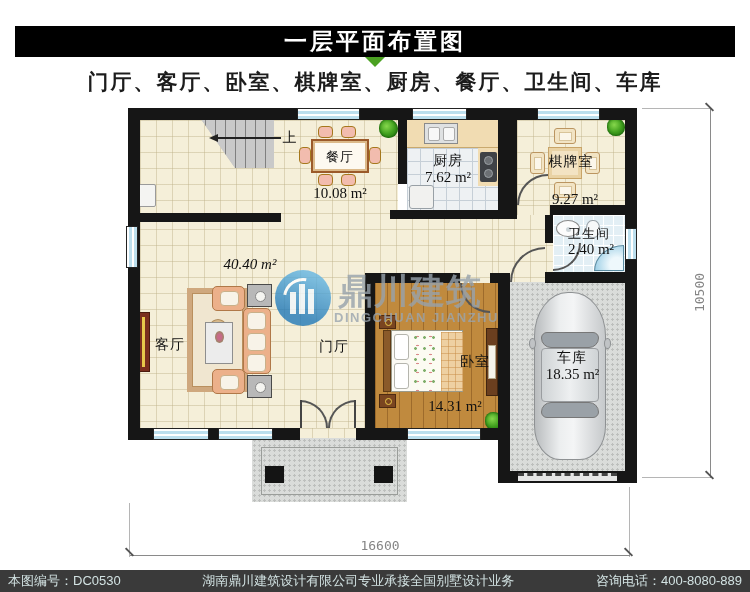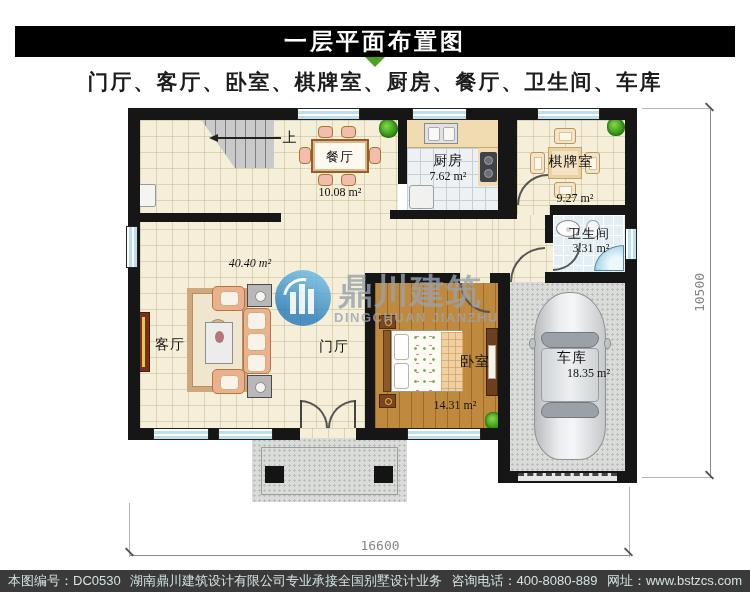--- a/index.html
+++ b/index.html
@@ -53,21 +53,21 @@
   .sofa,.armchair{background:#ecb08a;border:1px solid #b07848;border-radius:5px;}
   .cushion{background:#f8f3e8;border:1px solid #c9b089;border-radius:4px;}
   .endtable{background:#b8b8b8;border:1px solid #4a4a4a;}
   .lamp{background:#f4f4f0;border:1px solid #888;border-radius:50%;}
   .dchair{background:#f2bcae;border:1px solid #a5781c;border-radius:4px;}
   .cchair{background:#f2e4c4;border:1px solid #bb9560;border-radius:3px;}
   .ccush{background:#fbf6ea;border:1px solid #d8c49a;}
   
   .rlabel{font-family:"Liberation Serif",serif;font-size:14px;color:#111;
           text-align:center;z-index:12;letter-spacing:1px;white-space:nowrap;}
-  .area{font-family:"Liberation Serif",serif;font-size:12px;color:#111;
+  .area{font-family:"Liberation Serif",serif;font-size:15px;color:#111;
         text-align:center;z-index:12;letter-spacing:0;white-space:nowrap;}
   .dim{font-family:"DejaVu Sans Mono",monospace;font-size:13px;color:#858585;
        text-align:center;z-index:12;white-space:nowrap;}
   .dimline{background:#8a8a8a;z-index:4;}
   .extline{background:#b5b5b5;z-index:4;}
   .tick{background:#555;transform:rotate(45deg);z-index:5;}
   
   .wm{z-index:15;opacity:.8;}
   .wm-cn{font-size:35px;font-weight:bold;color:#97a2ac;letter-spacing:1px;white-space:nowrap;}
   .wm-en{font-size:13px;font-weight:bold;color:#9aa5af;letter-spacing:1.5px;white-space:nowrap;}
@@ -185,21 +185,21 @@
   <div class="abs rlabel" style="left:535px;top:153px;width:72px;">棋牌室</div>
   <div class="abs area" style="left:545px;top:191px;width:60px;">9.27 m²</div>
   <div class="abs plant" style="left:607px;top:118px;width:18px;height:18px;"></div>
 
   <div class="abs furn" style="left:556px;top:220px;width:24px;height:17px;background:#fcfcfc;border:1px solid #8a8a8a;border-radius:50%;">
       <div class="abs" style="left:9px;top:6px;width:5px;height:5px;background:#cdd5d9;border-radius:50%;"></div>
     </div>
   <div class="abs furn" style="left:586px;top:220px;width:14px;height:18px;background:#f6f8f9;border:1px solid #9aa2a8;border-radius:45%;"></div>
   <div class="abs furn" style="left:594px;top:245px;width:30px;height:26px;border:1px solid #5a8aa0;border-top-left-radius:100%;background:radial-gradient(circle at 78% 78%,#eef8fc 25%,#a9d5e9 70%,#7fb8d4);"></div>
   <div class="abs rlabel" style="left:558px;top:225px;width:62px;font-size:13px;">卫生间</div>
-  <div class="abs area" style="left:562px;top:241px;width:58px;">3.31 m²</div>
+  <div class="abs area" style="left:562px;top:241px;width:58px;">2.40 m²</div>
 
   <div class="abs furn" style="left:187px;top:288px;width:61px;height:104px;background:#cfa87e;border:1px solid #a5刘7a50;">
     <div class="abs" style="left:5px;top:5px;right:5px;bottom:5px;background:#f0e6d0;border:1px solid #b98f5e;"></div>
     <div class="abs" style="left:50%;top:50%;width:26px;height:42px;transform:translate(-50%,-50%);border-radius:50%;background:radial-gradient(#e9d2ab,#cfae7e);border:1px solid #b08c5c;"></div>
   </div>
   <div class="abs furn" style="left:205px;top:322px;width:28px;height:42px;background:#ececec;border:1px solid #8e8e8e;z-index:4;">
     <div class="abs" style="left:9px;top:8px;width:9px;height:12px;background:radial-gradient(#c86a8a 30%,#7a9a4a);border-radius:50%;"></div>
   </div>
   <div class="abs sofa furn" style="left:243px;top:308px;width:28px;height:66px;">
     <div class="abs cushion" style="left:3px;top:3px;width:19px;height:18px;"></div>
@@ -248,21 +248,21 @@
 
   <div class="abs furn" style="left:534px;top:292px;width:72px;height:168px;z-index:3;">
     <div class="abs" style="left:0;top:0;width:72px;height:168px;background:linear-gradient(90deg,#b9bcbe,#eceeef 35%,#f4f5f6 55%,#c6c9cb);border:1px solid #8e9193;border-radius:34px 34px 26px 26px / 44px 44px 34px 34px;"></div>
     <div class="abs" style="left:7px;top:40px;width:58px;height:16px;background:#9aa1a7;border:1px solid #777;border-radius:6px 6px 10px 10px;"></div>
     <div class="abs" style="left:7px;top:56px;width:58px;height:54px;background:linear-gradient(90deg,#cfd3d5,#eef0f1 50%,#cfd3d5);border:1px solid #9a9da0;border-radius:4px;"></div>
     <div class="abs" style="left:7px;top:110px;width:58px;height:16px;background:#9aa1a7;border:1px solid #777;border-radius:10px 10px 6px 6px;"></div>
     <div class="abs" style="left:-5px;top:46px;width:7px;height:11px;background:#c0c3c5;border:1px solid #8e9193;border-radius:50%;"></div>
     <div class="abs" style="left:70px;top:46px;width:7px;height:11px;background:#c0c3c5;border:1px solid #8e9193;border-radius:50%;"></div>
   </div>
   <div class="abs rlabel" style="left:552px;top:349px;width:40px;">车库</div>
-  <div class="abs area" style="left:535px;top:366px;width:75px;text-align:right;">18.35 m²</div>
+  <div class="abs area" style="left:535px;top:366px;width:75px;">18.35 m²</div>
 
   <div class="abs extline" style="left:129px;top:503px;width:1px;height:54px;"></div>
   <div class="abs extline" style="left:629px;top:487px;width:1px;height:70px;"></div>
   <div class="abs dimline" style="left:130px;top:555px;width:500px;height:1px;"></div>
   <div class="abs tick" style="left:124px;top:551px;width:11px;height:2px;"></div>
   <div class="abs tick" style="left:623px;top:551px;width:11px;height:2px;"></div>
   <div class="abs dim" style="left:330px;top:538px;width:100px;">16600</div>
   <div class="abs extline" style="left:642px;top:108px;width:70px;height:1px;"></div>
   <div class="abs extline" style="left:642px;top:477px;width:70px;height:1px;"></div>
   <div class="abs dimline" style="left:710px;top:109px;width:1px;height:369px;"></div>
@@ -276,16 +276,15 @@
     <div class="abs" style="left:24px;top:14px;width:6px;height:30px;background:#fff;opacity:.92;"></div>
     <div class="abs" style="left:33px;top:19px;width:6px;height:25px;background:#fff;opacity:.92;"></div>
   </div>
   <div class="abs wm wm-en" style="left:334px;top:310px;">DINGCHUAN JIANZHU</div>
   <div class="abs wm wm-cn" style="left:338px;top:268px;">鼎川建筑</div>
 
   <div class="abs footer" style="left:0;top:570px;width:750px;height:22px;">
     <span>本图编号：DC0530</span>
     <span>湖南鼎川建筑设计有限公司专业承接全国别墅设计业务</span>
     <span>咨询电话：400-8080-889</span>
-    <span>网址：www.bstzcs.com</span>
   </div>
 
 </div>
 
 </body></html>

